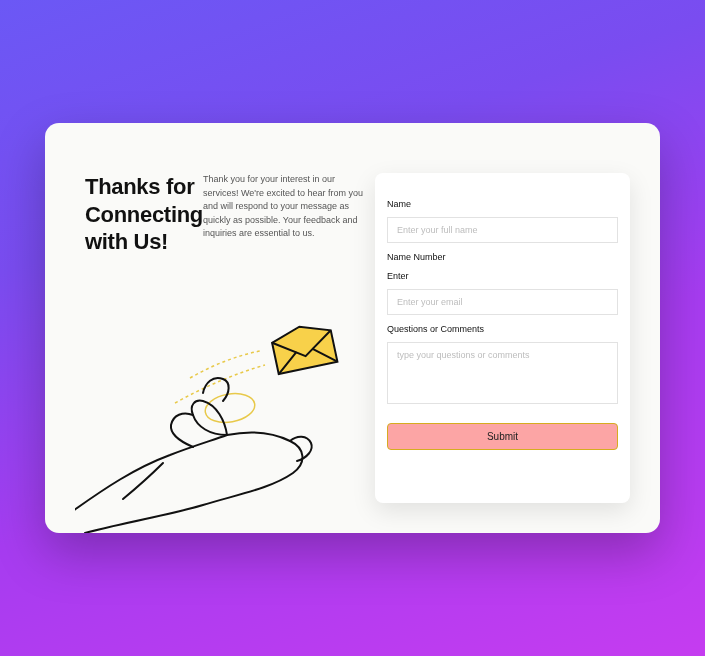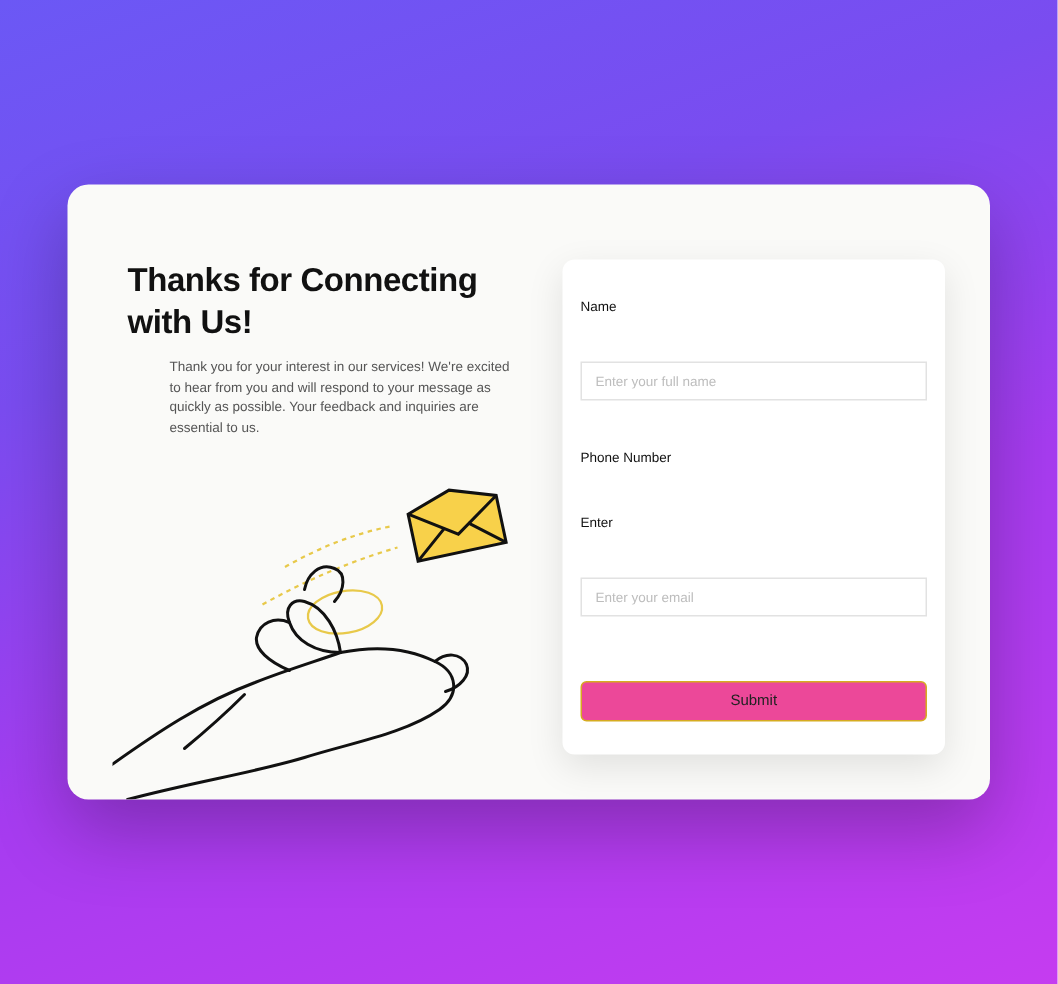--- a/index.html
+++ b/index.html
@@ -19,56 +19,54 @@
       border-radius: 14px;
       display: flex;
       padding: 50px 30px 30px 40px;
       box-shadow: 0 20px 50px rgba(0,0,0,0.25);
       position: relative;
       overflow: hidden;
     }
     .left {
       flex: 0 0 280px;
       display: flex;
-      flex-direction: column;
+      flex-direction: row;
       position: relative;
     }
     .heading {
       font-size: 22px;
       font-weight: 800;
       color: #111;
       line-height: 1.25;
       letter-spacing: -0.3px;
       margin-bottom: 10px;
     }
     .desc {
       font-size: 9px;
       color: #555;
       line-height: 1.5;
       max-width: 230px;
-      margin-left: 28px;
     }
     .illus {
       position: absolute;
       bottom: -30px;
       left: -10px;
       width: 300px;
       height: 220px;
     }
     .form-panel {
       flex: 1;
       background: #fff;
       border-radius: 8px;
       box-shadow: 0 8px 24px rgba(0,0,0,0.1);
       padding: 22px 12px;
       display: flex;
       flex-direction: column;
       gap: 5px;
       margin-left: 10px;
-      justify-content: space-between;
     }
     .label {
       font-size: 9px;
       color: #111;
       font-weight: 500;
       margin-top: 4px;
     }
     .input, .textarea {
       width: 100%;
       border: 1px solid #e2e2e2;
@@ -82,21 +80,21 @@
     }
     .input::placeholder, .textarea::placeholder {
       color: #bdbdbd;
     }
     .textarea {
       height: 62px;
       resize: none;
     }
     .submit {
       margin-top: 14px;
-      background: #ec4899;
+      background: #fca5a5;
       border: 1px solid #d6ac20;
       border-radius: 4px;
       padding: 7px 0;
       font-size: 10px;
       font-weight: 500;
       color: #222;
       cursor: pointer;
     }
   </style>
 </head>
@@ -128,21 +126,23 @@
         <path d="M215 128 C222 122 232 122 236 130 C239 137 232 145 222 148"></path>
         <path d="M88 150 C78 160 65 172 48 186"></path>
       </g>
     </svg>
   </div>
 
   <div class="form-panel">
     <div class="label">Name</div>
     <input class="input" placeholder="Enter your full name" style="">
 
-    <div class="label">Phone Number</div>
+    <div class="label">Name Number</div>
 
     <div class="label">Enter</div>
     <input class="input" placeholder="Enter your email" style="">
 
+    <div class="label">Questions or Comments</div>
+    <textarea class="textarea" placeholder="type your questions or comments" style=""></textarea>
 
     <button class="submit">Submit</button>
   </div>
 </div>
 
 </body></html>

